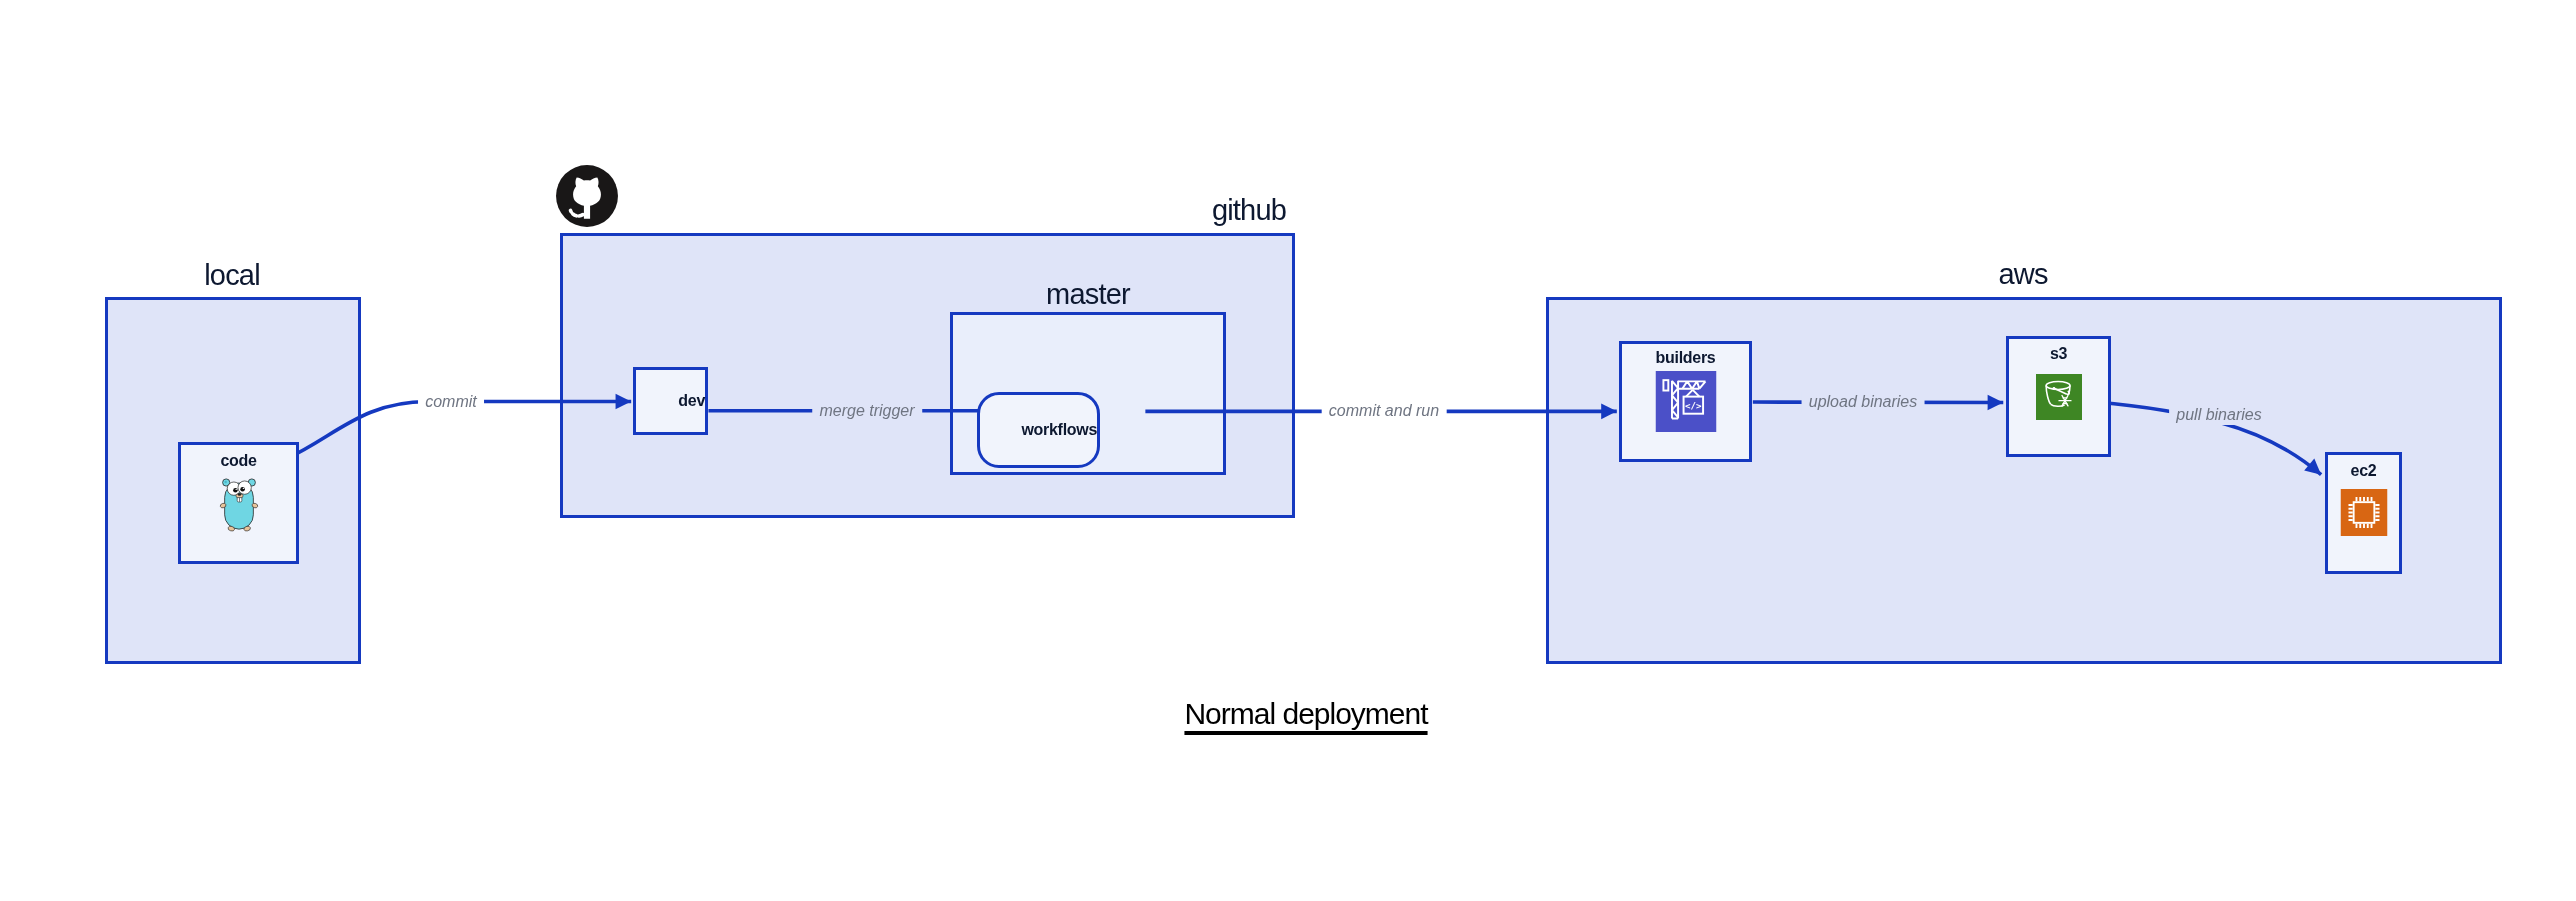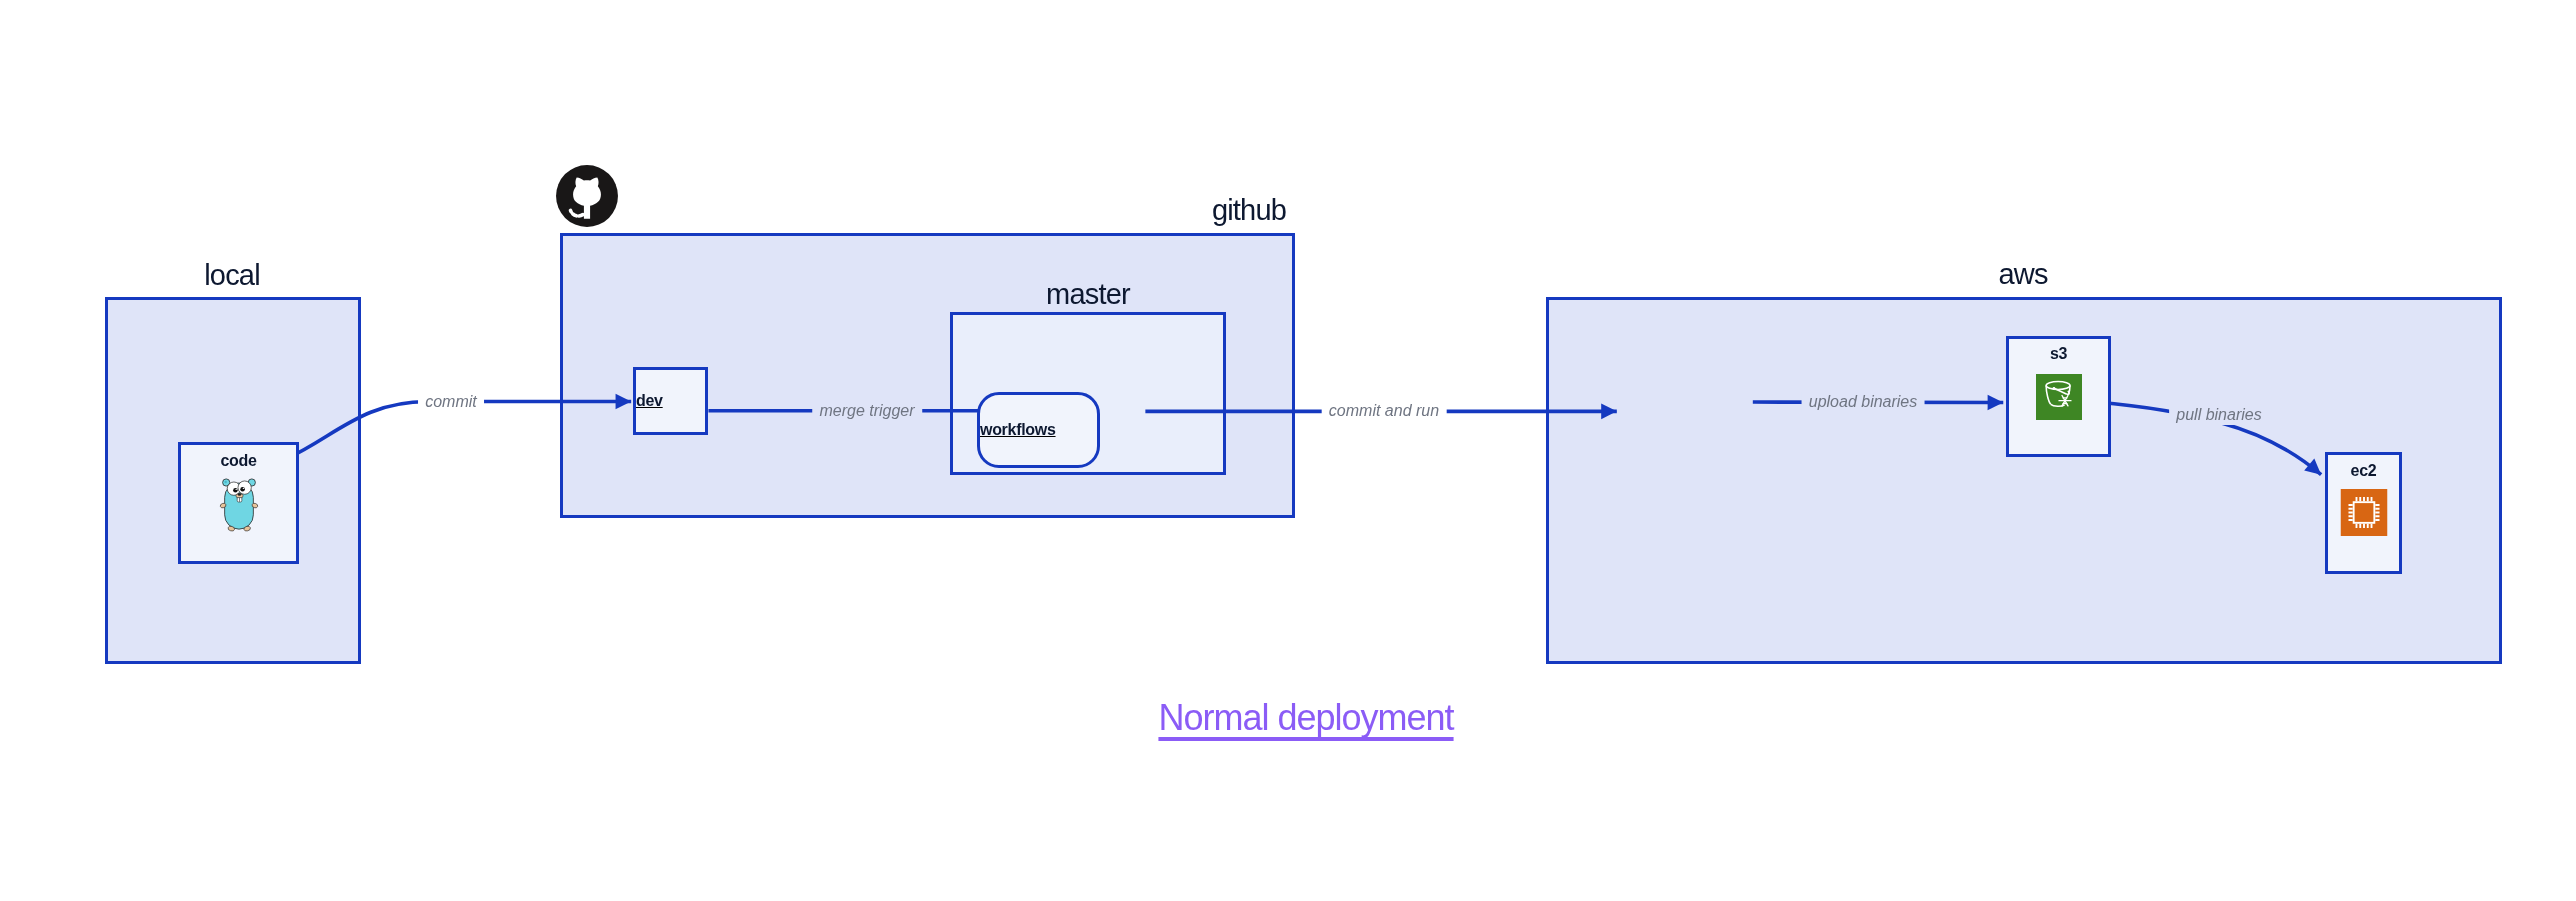--- a/index.html
+++ b/index.html
@@ -16,33 +16,33 @@
     position:absolute;transform:translate(-50%,-50%);
     font-size:29px;color:#0d1830;letter-spacing:-0.8px;white-space:nowrap;
   }
   .nlabel{
     font-weight:bold;font-size:16px;color:#0d1830;text-align:center;
     letter-spacing:-0.3px;
   }
   .pad-top{position:absolute;left:0;right:0;top:7.2px;}
   .center-full{
     position:absolute;left:0;right:0;top:0;bottom:0;
-    display:flex;align-items:center;justify-content:flex-start;text-decoration:underline;
+    display:flex;align-items:center;justify-content:flex-end;
   }
   .node-icon{position:absolute;left:50%;transform:translateX(-50%);}
   .elabel{
     position:absolute;transform:translate(-50%,-50%);
     font-style:italic;font-size:16px;color:#6f7582;
     padding:1px 7.2px;white-space:nowrap;
   }
   .bg-white{background:#ffffff;}
   .bg-outer{background:#dfe4f8;}
   .diagram-title{
     position:absolute;transform:translateX(-50%);
-    font-size:36px;color:#8b5cf6;letter-spacing:-1px;white-space:nowrap;
+    font-size:30px;color:#000000;letter-spacing:-1px;white-space:nowrap;
     text-decoration:underline;text-decoration-thickness:3.6px;text-underline-offset:7.2px;
   }
   .octocat{position:absolute;}
 </style>
 </head>
 <body>
 
 <div class="canvas">
 
   <div class="box fill-outer" style="left:105px;top:297px;width:256px;height:367px;"></div>
@@ -107,20 +107,34 @@
         <span class="nlabel">dev</span>
       </div>
   </div>
 
   <div class="box fill-leaf" style="left:977px;top:392px;width:123px;height:76px;border-radius:22px;">
     <div class="center-full">
         <span class="nlabel">workflows</span>
       </div>
   </div>
 
+  <div class="box fill-leaf" style="left:1619px;top:341px;width:133px;height:121px;">
+    <div class="nlabel pad-top" style="top:5.2px;">builders</div>
+    <svg class="node-icon" style="top:27px;" width="61" height="61" viewBox="0 0 100 100">
+      <rect x="0" y="0" width="100" height="100" fill="#4b50c8"></rect>
+      <g stroke="#ffffff" stroke-width="3.2" fill="none">
+        <rect x="13" y="15" width="8" height="17"></rect>
+        <path d="M27 16 V78 M37 16 V78 M27 78 H37 M27 16 L37 28 M37 28 L27 40 M27 40 L37 52 M37 52 L27 64 M27 64 L37 76"></path>
+        <path d="M37 17 H82 M37 29 H72 M44 29 L52 17 M52 17 L60 29 M60 29 L68 17 M68 17 L72 29 M82 17 L72 29"></path>
+        <path d="M50 42 L61 31 M72 42 L61 31"></path>
+        <rect x="46" y="42" width="32" height="28"></rect>
+      </g>
+      <text x="62" y="61.5" fill="#ffffff" font-size="15" font-weight="bold" text-anchor="middle" font-family="DejaVu Sans Mono, monospace">&lt;/&gt;</text>
+    </svg>
+  </div>
 
   <div class="box fill-leaf" style="left:2006px;top:336px;width:105px;height:121px;">
     <div class="nlabel pad-top" style="top:6.2px;">s3</div>
     <svg class="node-icon" style="top:35px;" width="47" height="46" viewBox="0 0 100 100">
       <rect x="0" y="0" width="100" height="100" fill="#3e8624"></rect>
       <g stroke="#ffffff" stroke-width="3.4" fill="none">
         <ellipse cx="48" cy="25" rx="26" ry="8.5"></ellipse>
         <path d="M22 25 C22 40 27 60 32 66"></path>
         <path d="M74 25 C74 31 73 39 70 45"></path>
         <path d="M32 66 C38 71 56 72 62 67"></path>

